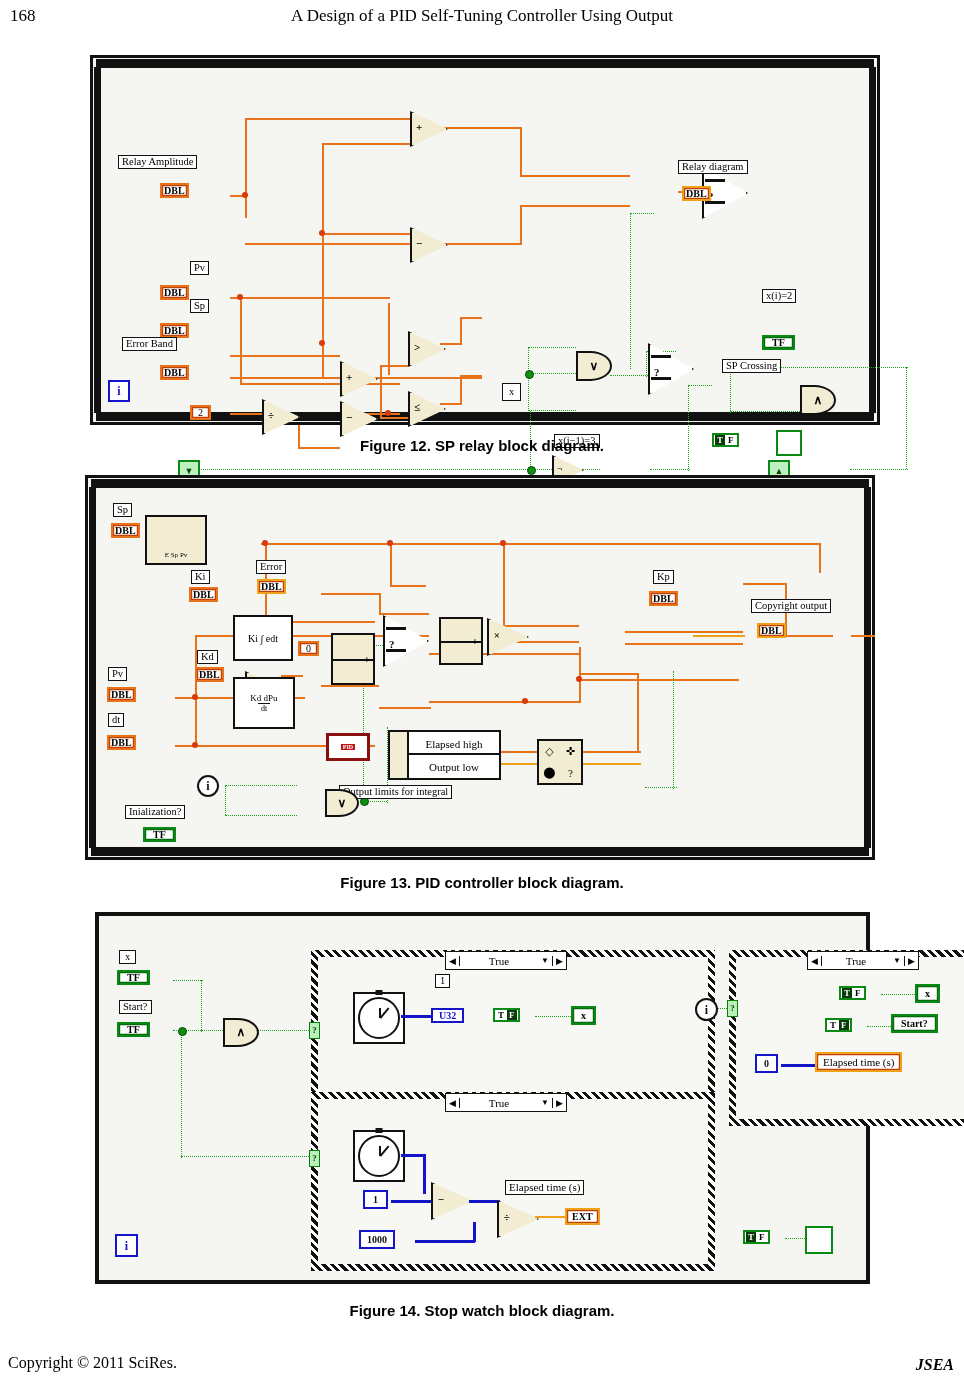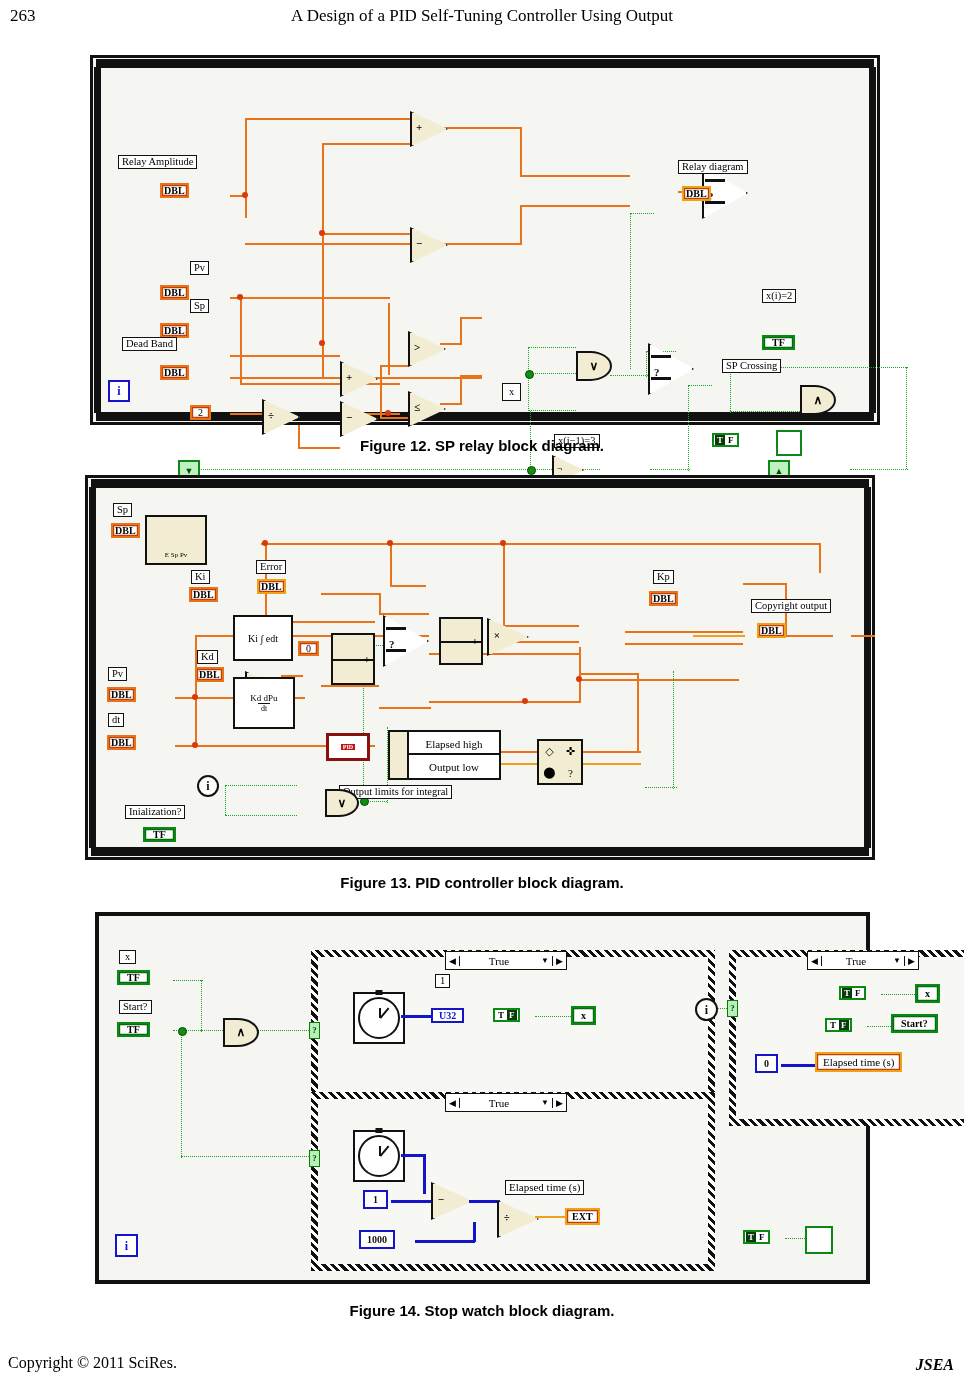--- a/index.html
+++ b/index.html
@@ -116,21 +116,21 @@
   .feed{position:absolute;border:2.4px solid #111;background:#f2edd2;
         display:grid;grid-template-columns:1fr 1fr;grid-template-rows:1fr 1fr;
         font-size:10px;align-items:center;justify-items:center;}
 
   .shiftreg{position:absolute;border:2px solid #0a8a14;background:#bff0bf;
         display:flex;align-items:center;justify-content:center;font-size:9px;color:#064a06;}
 </style>
 </head>
 <body>
 
-<div class="pg-num">263</div>
+<div class="pg-num">168</div>
 <div class="run-head">A Design of a PID Self-Tuning Controller Using Output</div>
 
 <div class="fig" style="left:90px;top:55px;width:790px;height:370px;">
   <div class="bd-outer"></div>
   <div class="bar-top"></div>
   <div class="bar-bot"></div>
   <div class="side-l"></div>
   <div class="side-r"></div>
   <div class="nub" style="left:389px;top:4px;"></div>
   <div class="nub" style="left:389px;bottom:4px;"></div>
@@ -209,21 +209,21 @@
 
   <div class="lbl" style="left:28px;top:100px;">Relay Amplitude</div>
   <div class="term" style="left:70px;top:128px;">DBL</div>
 
   <div class="lbl" style="left:100px;top:206px;">Pv</div>
   <div class="term" style="left:70px;top:230px;">DBL</div>
 
   <div class="lbl" style="left:100px;top:244px;">Sp</div>
   <div class="term" style="left:70px;top:268px;">DBL</div>
 
-  <div class="lbl" style="left:32px;top:282px;">Dead Band</div>
+  <div class="lbl" style="left:32px;top:282px;">Error Band</div>
   <div class="term" style="left:70px;top:310px;">DBL</div>
   <div class="term num" style="left:100px;top:350px;padding:0 6px;">2</div>
 
   <div class="tri" style="left:320px;top:56px;width:34px;height:32px;">
     <div class="tbody"></div>
       <div class="op">+</div>
   </div>
   <div class="tri" style="left:320px;top:172px;width:34px;height:32px;">
     <div class="tbody"></div>
       <div class="op">−</div>

